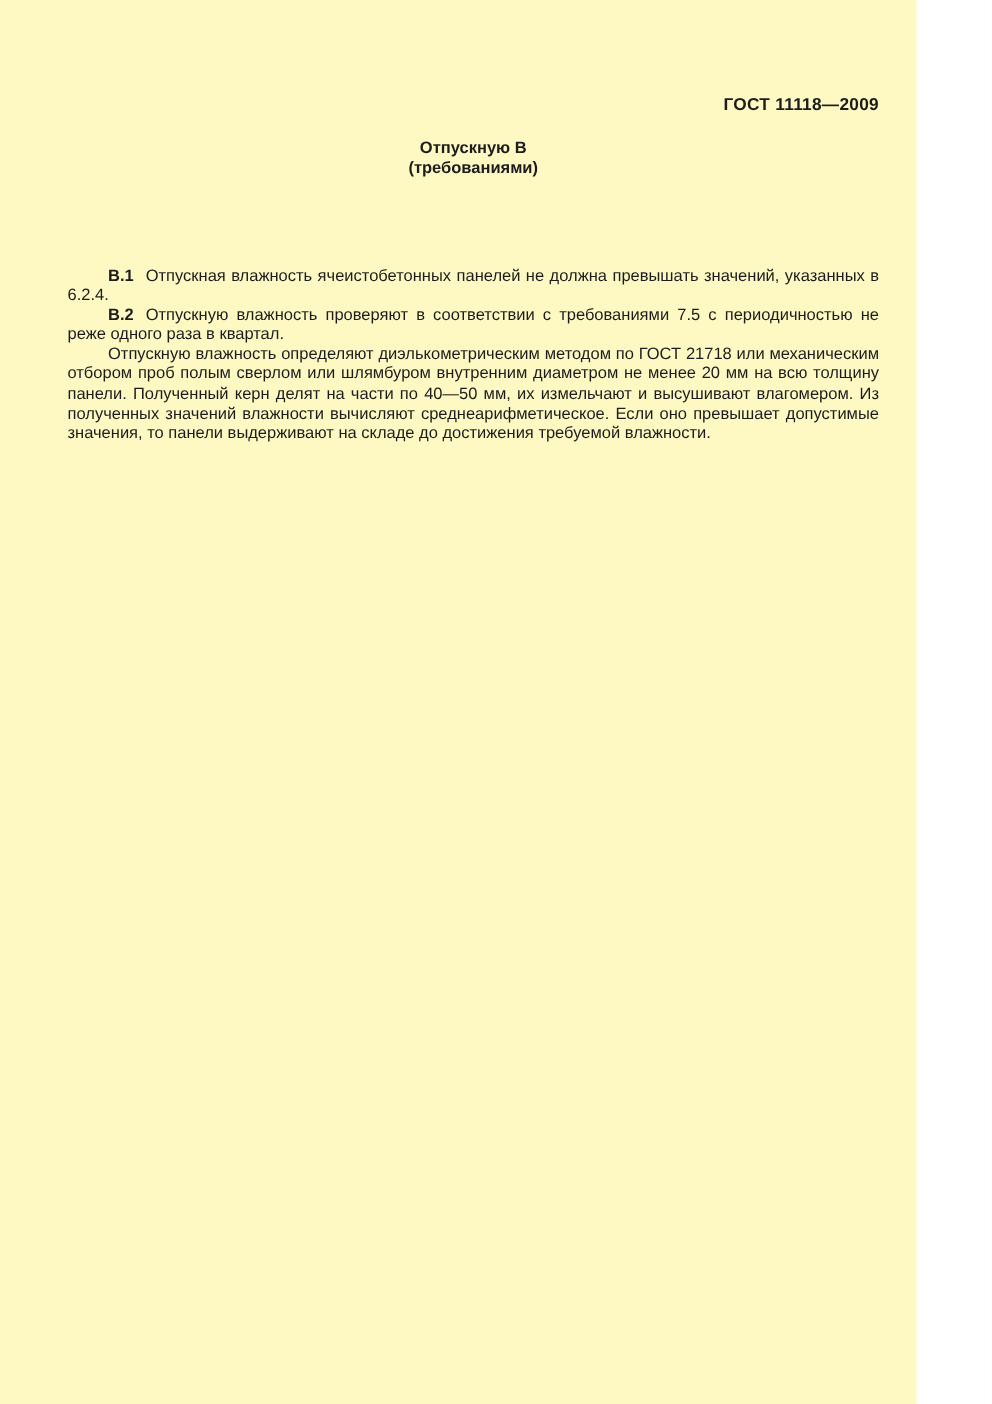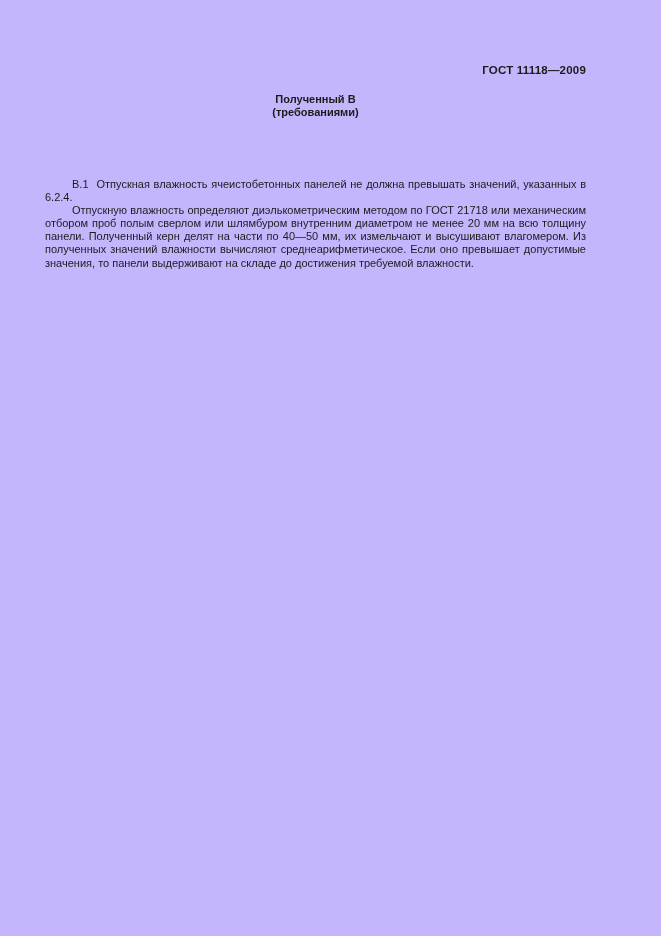--- a/index.html
+++ b/index.html
@@ -2,23 +2,23 @@
 <html><head>
 <meta charset="utf-8">
 <style>
   html, body {
     margin: 0;
     padding: 0;
     background: #ffffff;
   }
   .page {
     position: relative;
-    width: 661px;
+    width: 611px;
     height: 936px;
-    background: #c4b5fd;
+    background: #fef9c3;
     overflow: hidden;
     font-family: "Liberation Sans", sans-serif;
     color: #1c1c1c;
   }
   .doc-header {
     position: absolute;
     top: 64px;
     left: 45px;
     width: 541px;
     text-align: right;
@@ -55,43 +55,45 @@
     font-size: 11px;
     line-height: 13.1px;
     text-align: justify;
   }
   .body-text p {
     margin: 0;
     text-indent: 27px;
   }
   .par-num {
     margin-right: 8px;
+    font-weight: bold;
   }
   .page-num {
     position: absolute;
     top: 845px;
     left: 45px;
     width: 538px;
     text-align: right;
     font-size: 11px;
     color: #2a2a2a;
   }
 </style>
 </head>
 <body>
 
 <div class="page">
 
   <div class="doc-header">ГОСТ 11118—2009</div>
 
   <div class="appendix">
-    <div>Полученный В</div>
+    <div>Отпускную В</div>
     <div>(требованиями)</div>
   </div>
 
 
   <div class="body-text">
     <p><span class="par-num">В.1</span><span>Отпускная влажность ячеистобетонных панелей не должна превышать значений, указанных в 6.2.4.</span></p>
+    <p><span class="par-num">В.2</span><span>Отпускную влажность проверяют в соответствии с требованиями 7.5 с периодичностью не реже одного раза в квартал.</span></p>
     <p><span>Отпускную влажность определяют диэлькометрическим методом по ГОСТ 21718 или механическим отбором проб полым сверлом или шлямбуром внутренним диаметром не менее 20 мм на всю толщину панели. Полученный керн делят на части по 40—50 мм, их измельчают и высушивают влагомером. Из полученных значений влажности вычисляют среднеарифметическое. Если оно превышает допустимые значения, то панели выдерживают на складе до достижения требуемой влажности.</span></p>
   </div>
 
 
 </div>
 
 </body></html>

